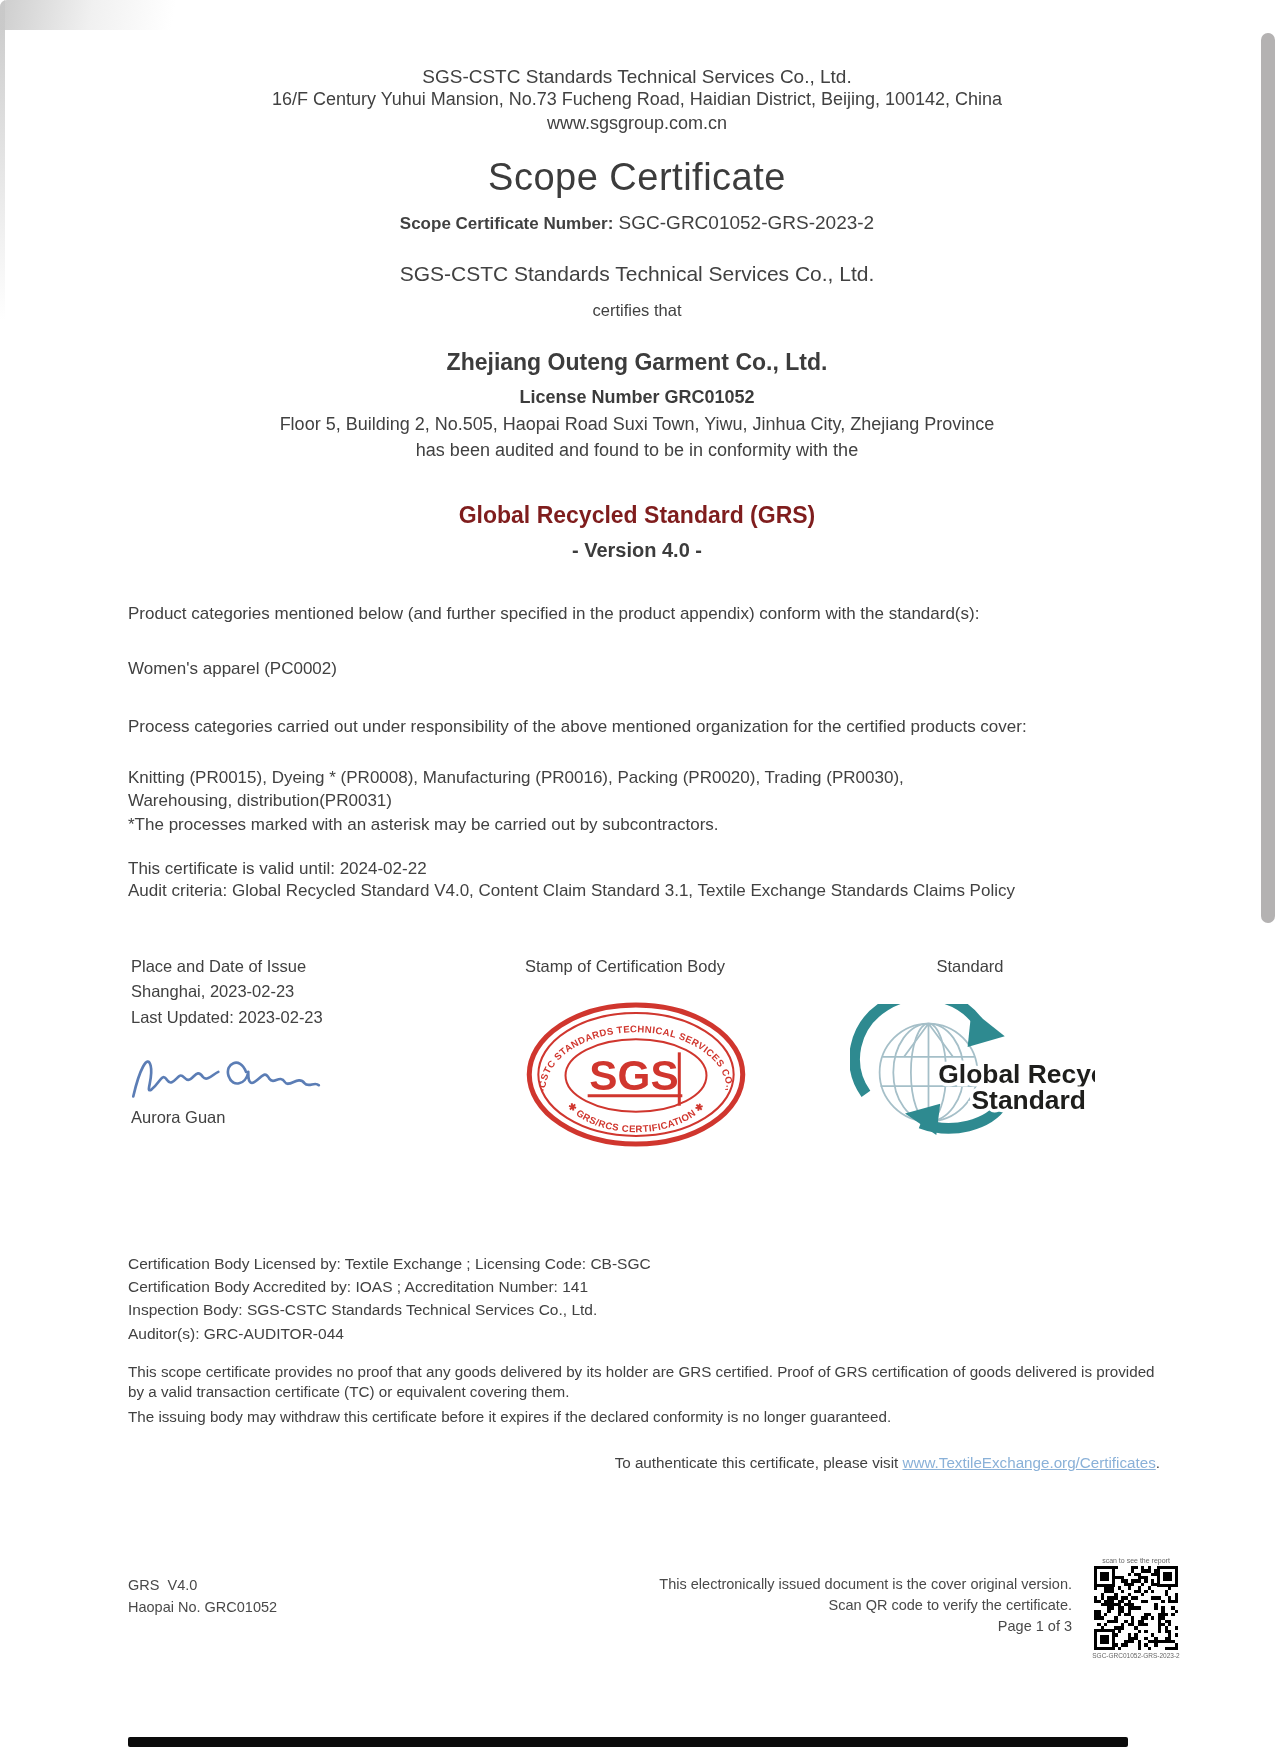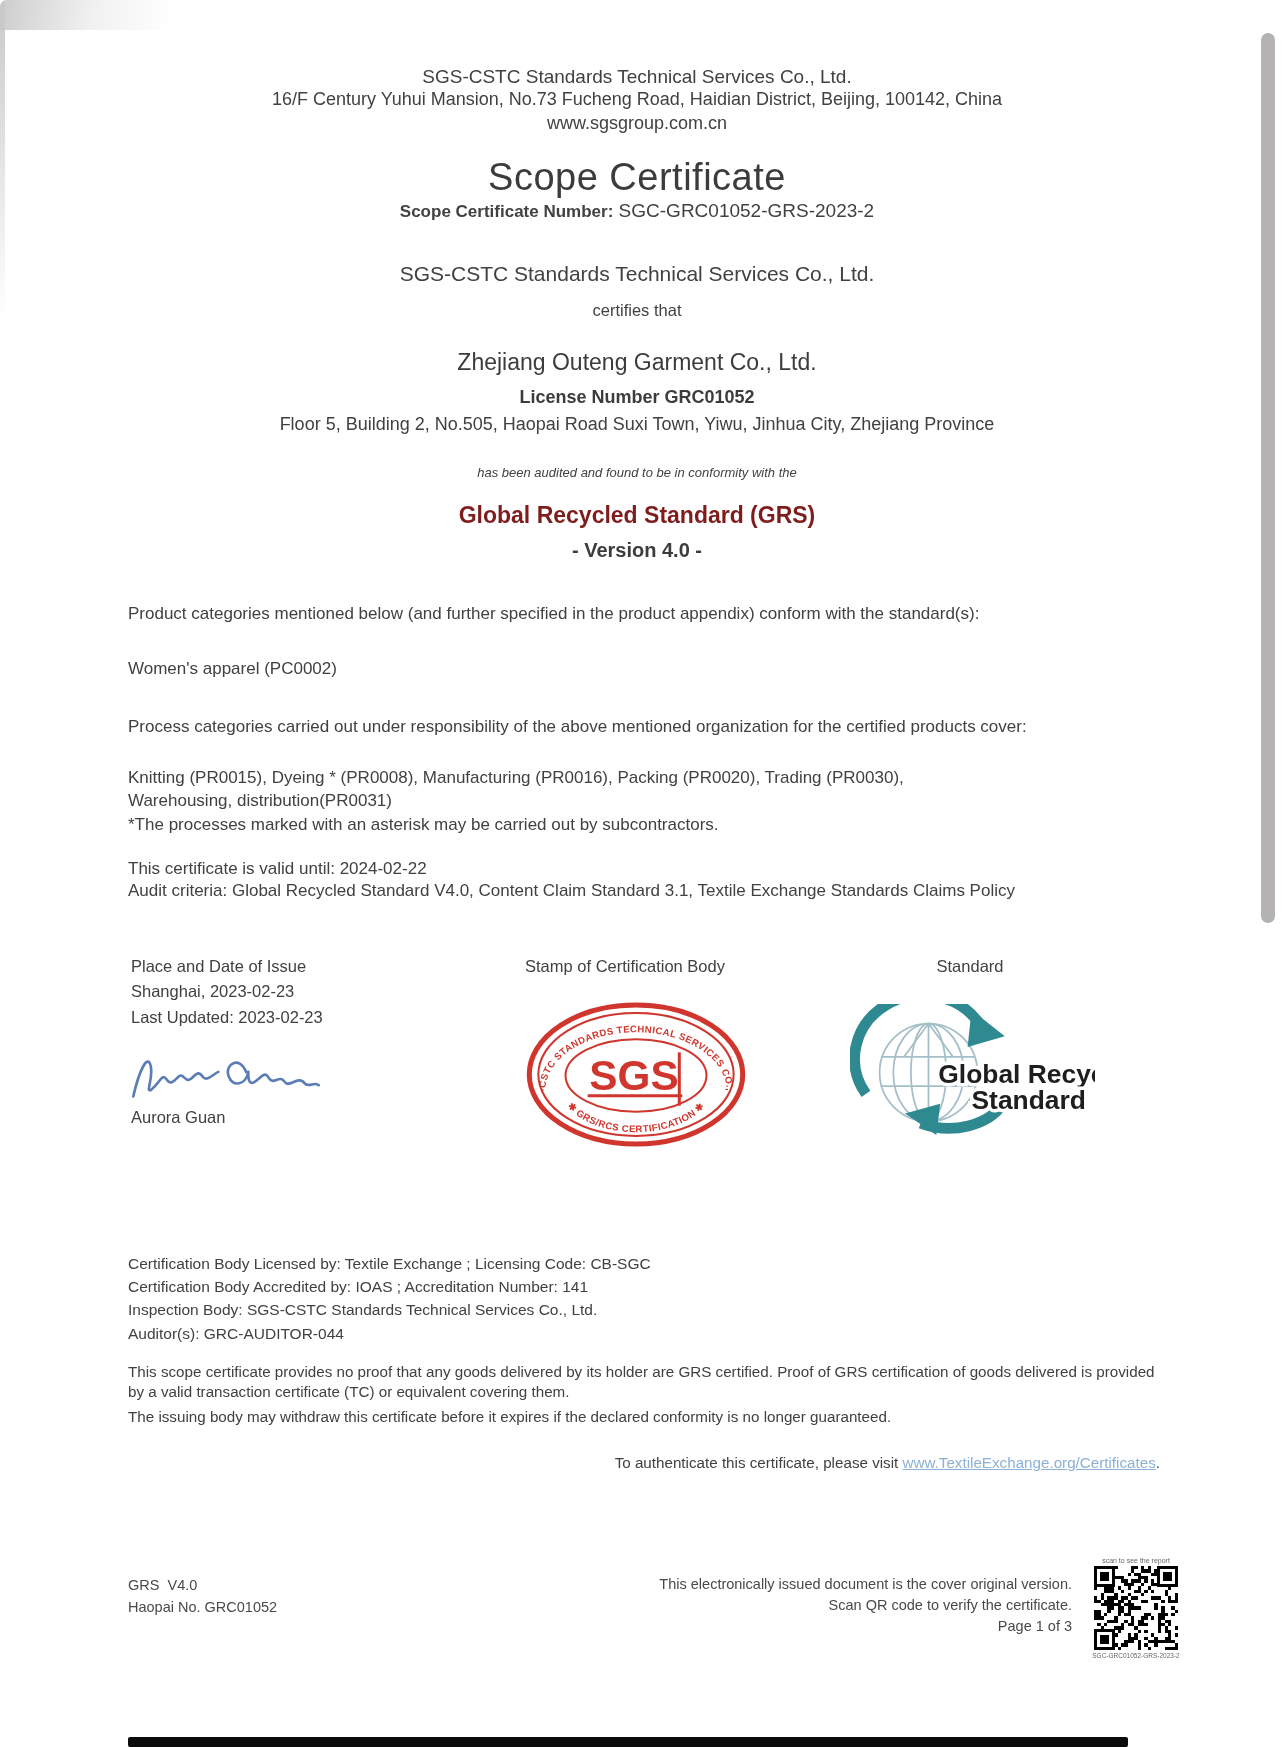--- a/index.html
+++ b/index.html
@@ -6,28 +6,28 @@
   #page{position:relative;width:1284px;height:1747px;background:#ffffff;overflow:hidden;
         font-family:"Liberation Sans",sans-serif;color:#414141;border-radius:7px;}
   .abs{position:absolute;}
   .c{position:absolute;left:7px;width:1260px;text-align:center;}
   .pre{white-space:pre;}
   
   .hdr1{top:66px;font-size:19px;}
   .hdr2{top:89px;font-size:18px;}
   .hdr3{top:113px;font-size:18px;}
   .title{top:156px;font-size:38px;font-weight:normal;color:#3c3c3c;letter-spacing:.5px;}
-  .certnum{top:200px;font-size:19px;text-align:center;}
+  .certnum{top:212px;font-size:19px;text-align:center;}
   .certnum .lbl{font-weight:bold;font-size:17px;}
   .issuer{top:262px;font-size:21px;}
   .certifies{top:301px;font-size:16.5px;}
-  .holder-name{top:349px;font-size:23px;font-weight:normal;color:#3c3c3c;}
+  .holder-name{top:349px;font-size:23px;font-weight:bold;color:#3c3c3c;}
   .holder-lic{top:387px;font-size:18px;font-weight:bold;color:#3c3c3c;}
   .holder-addr{top:414px;font-size:18px;}
-  .conformity{top:465px;font-size:13px;font-style:italic;}
+  .conformity{top:440px;font-size:18px;}
   .grs-name{top:502px;font-size:23px;font-weight:bold;color:#7f1d1d;}
   .grs-ver{top:539px;font-size:20px;font-weight:bold;color:#3c3c3c;}
   .lft{position:absolute;left:128px;font-size:17px;}
   .p-intro{top:604px;}
   .p-cat{top:659px;}
   .pr-intro{top:717px;}
   .pr-lines{top:766px;line-height:23px;}
   .note{top:815px;}
   .validity{top:858px;line-height:21.5px;}
   .col-label{position:absolute;top:957px;font-size:16.5px;}

